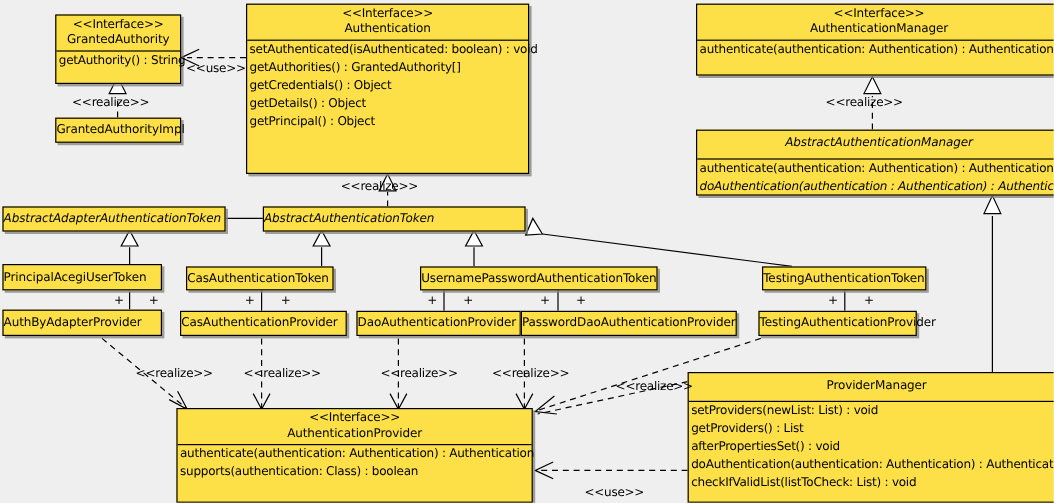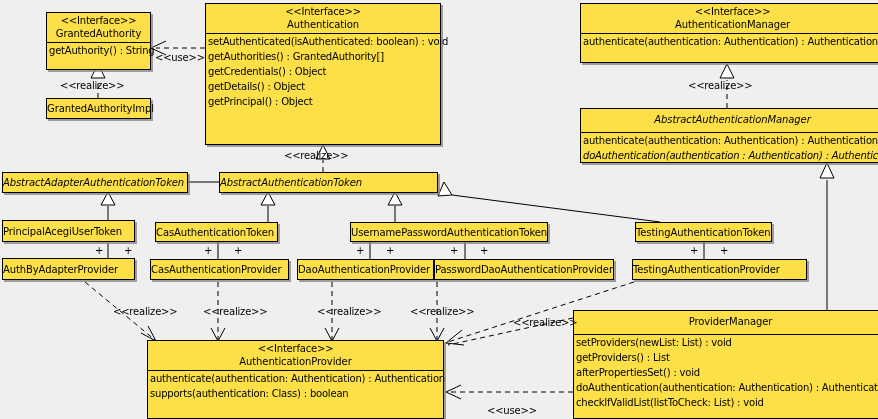--- a/index.html
+++ b/index.html
@@ -244,21 +244,21 @@
   </div>
 
   <div class="umlbox simple" style="left:297px; top:259px; width:137px; height:21px;">
     <span>DaoAuthenticationProvider</span>
   </div>
 
   <div class="umlbox simple" style="left:434px; top:259px; width:180px; height:21px;">
     <span>PasswordDaoAuthenticationProvider</span>
   </div>
 
-  <div class="umlbox simple" style="left:632px; top:259px; width:175px; height:21px;">
+  <div class="umlbox simple" style="left:632px; top:259px; width:132px; height:21px;">
     <span>TestingAuthenticationProvider</span>
   </div>
 
   <div class="umlbox" style="left:147px; top:340px; width:297px; height:79px;">
     <div class="hdr">
       <span class="stereo">&lt;&lt;Interface&gt;&gt;</span>
       <span class="cname">AuthenticationProvider</span>
     </div>
     <div class="members">
       <div class="member">authenticate(authentication: Authentication) : Authentication</div>

